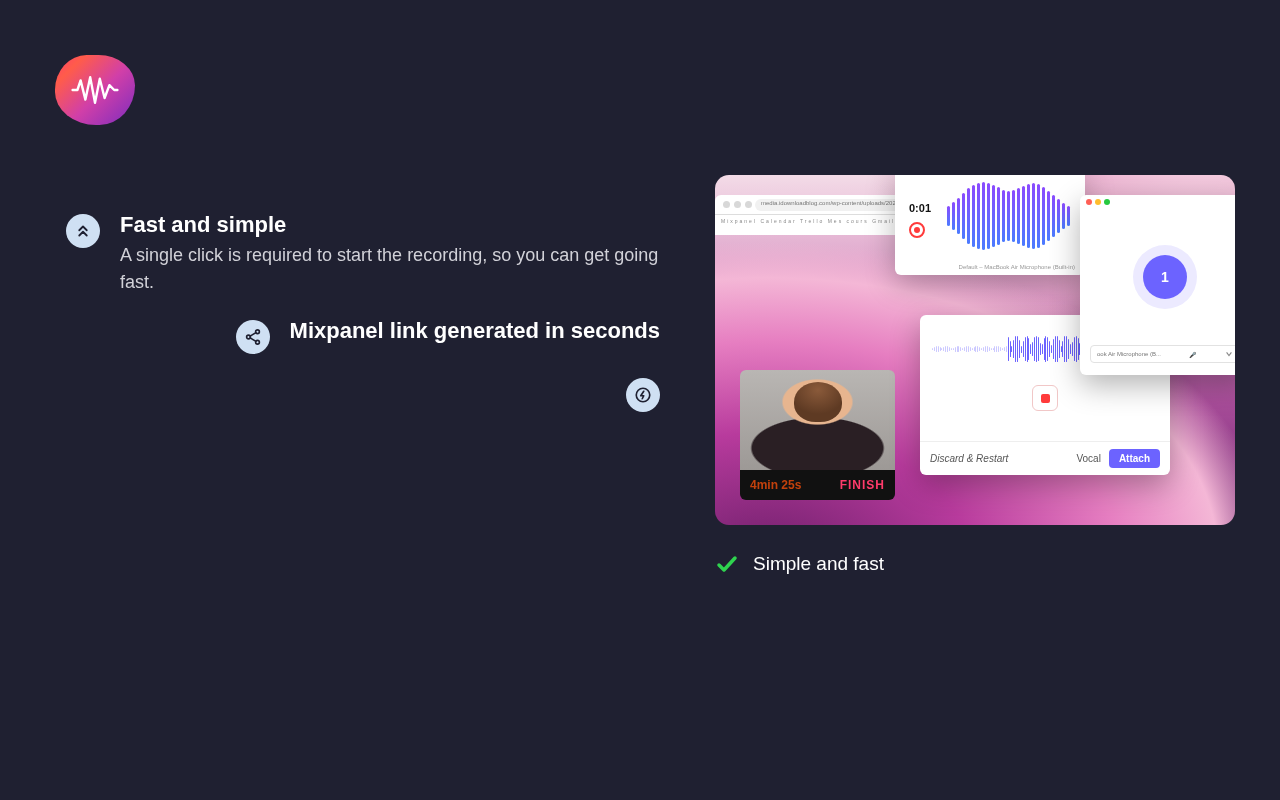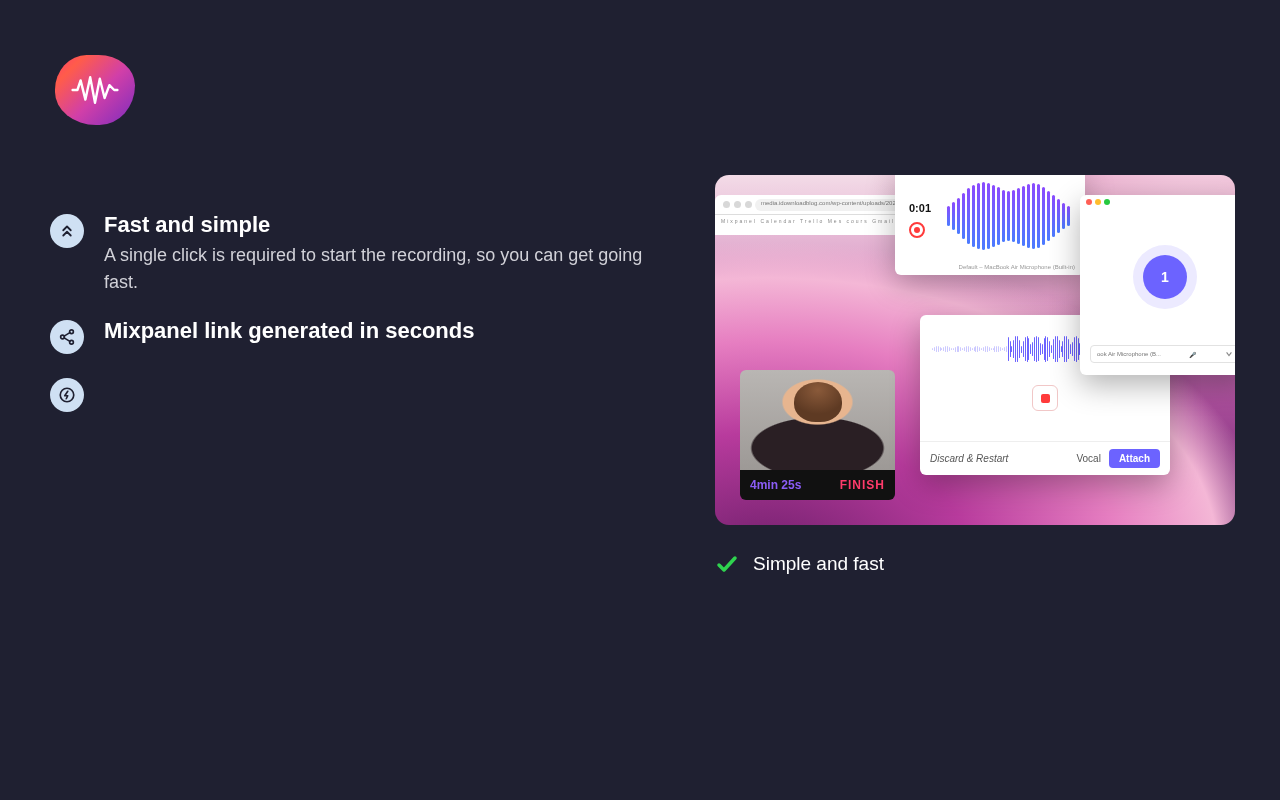--- a/index.html
+++ b/index.html
@@ -18,21 +18,21 @@
     border-radius:40% 46% 45% 52% / 50% 44% 57% 48%;
     display:flex; align-items:center; justify-content:center;
   }
   .logo svg { width:48px; height:36px; }
   .hero-left {
     position:absolute; top:180px; left:50px; width:610px;
   }
   .title { font-size:48px; font-weight:400; letter-spacing:-0.5px; line-height:1.1;}
   .subtitle { margin-top:32px; font-size:22px; font-weight:400; color:#e0e0e5; line-height:1.45;}
   .features { margin-top:32px; }
-  .feature { display:flex; align-items:flex-start; gap:20px; margin-top:22px;}
+  .feature { display:flex; align-items:flex-start; gap:20px; margin-top:22px;justify-content:flex-end;}
   .feature-icon {
     flex:0 0 34px; width:34px; height:34px; border-radius:50%;
     background:#cfe0f3; color:#1f2031;
     display:flex; align-items:center; justify-content:center;
     margin-top:2px;
   }
   .feature-icon svg { width:18px; height:18px; }
   .feature-title { font-size:22px; font-weight:700; }
   .feature-desc { font-size:18px; color:#d1d1d8; line-height:1.5; margin-top:4px; max-width:540px;}
   
@@ -98,21 +98,21 @@
   }
   .p-cam .img{ height:100px; border-radius:6px 6px 0 0;
     background:
       radial-gradient(40% 40% at 50% 32%, #e7b58f 0%, #e7b58f 55%, rgba(0,0,0,0) 58%),
       radial-gradient(70% 50% at 50% 78%, #2a1f24 0%, #2a1f24 60%, rgba(0,0,0,0) 62%),
       linear-gradient(180deg,#b9b6b3,#9d9996);
     position:relative; overflow:hidden;
   }
   .p-cam .img::after{content:"";position:absolute;top:12px;left:50%;transform:translateX(-50%);width:48px;height:40px;border-radius:50% 50% 45% 45%;background:radial-gradient(60% 60% at 50% 20%,#8a5a3a,#5e3a23);} 
   .p-cam .bar{ background:#111; padding:8px 10px; display:flex; justify-content:space-between; border-radius:0 0 6px 6px;}
-  .p-cam .t{ font-size:12px; color:#8b5cf6; font-weight:600;}
+  .p-cam .t{ font-size:12px; color:#c2410c; font-weight:600;}
   .p-cam .f{ font-size:12px; color:#ff3b6b; font-weight:800; letter-spacing:1px;}
 
   .benefits {
     position:absolute; top:552px; left:715px; display:flex; gap:40px;
   }
   .benefit { display:flex; align-items:center; gap:14px; font-size:19px;}
   .benefit svg{ width:24px; height:24px; }
 </style>
 </head>
 <body>

